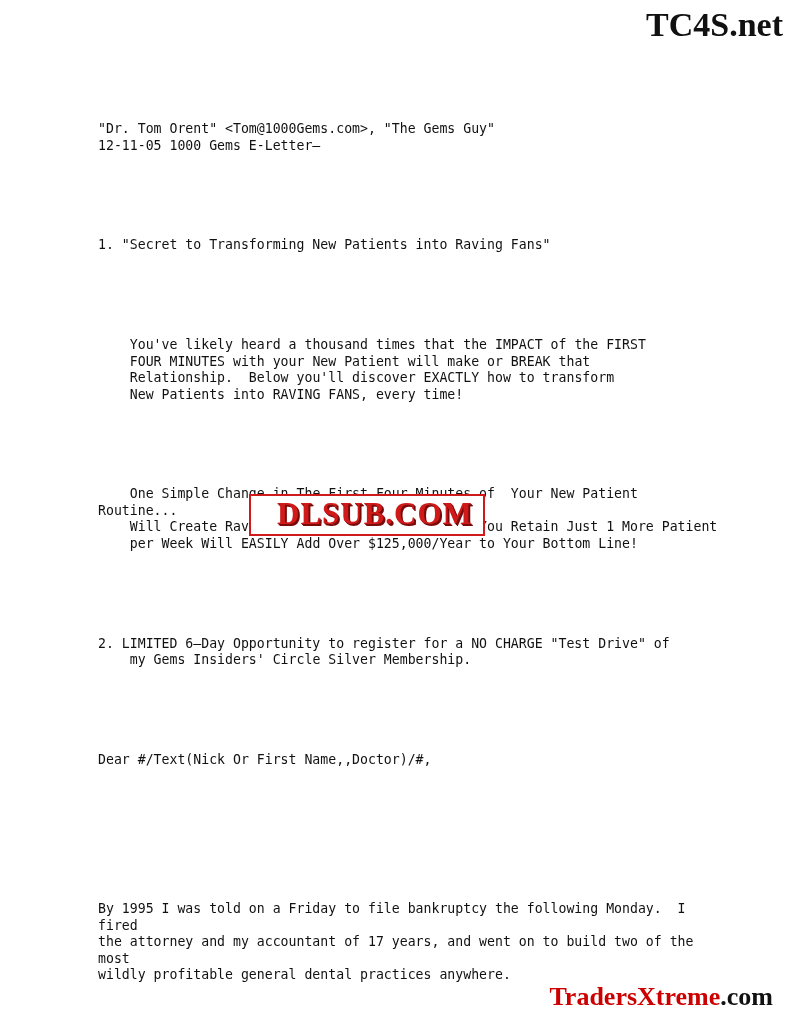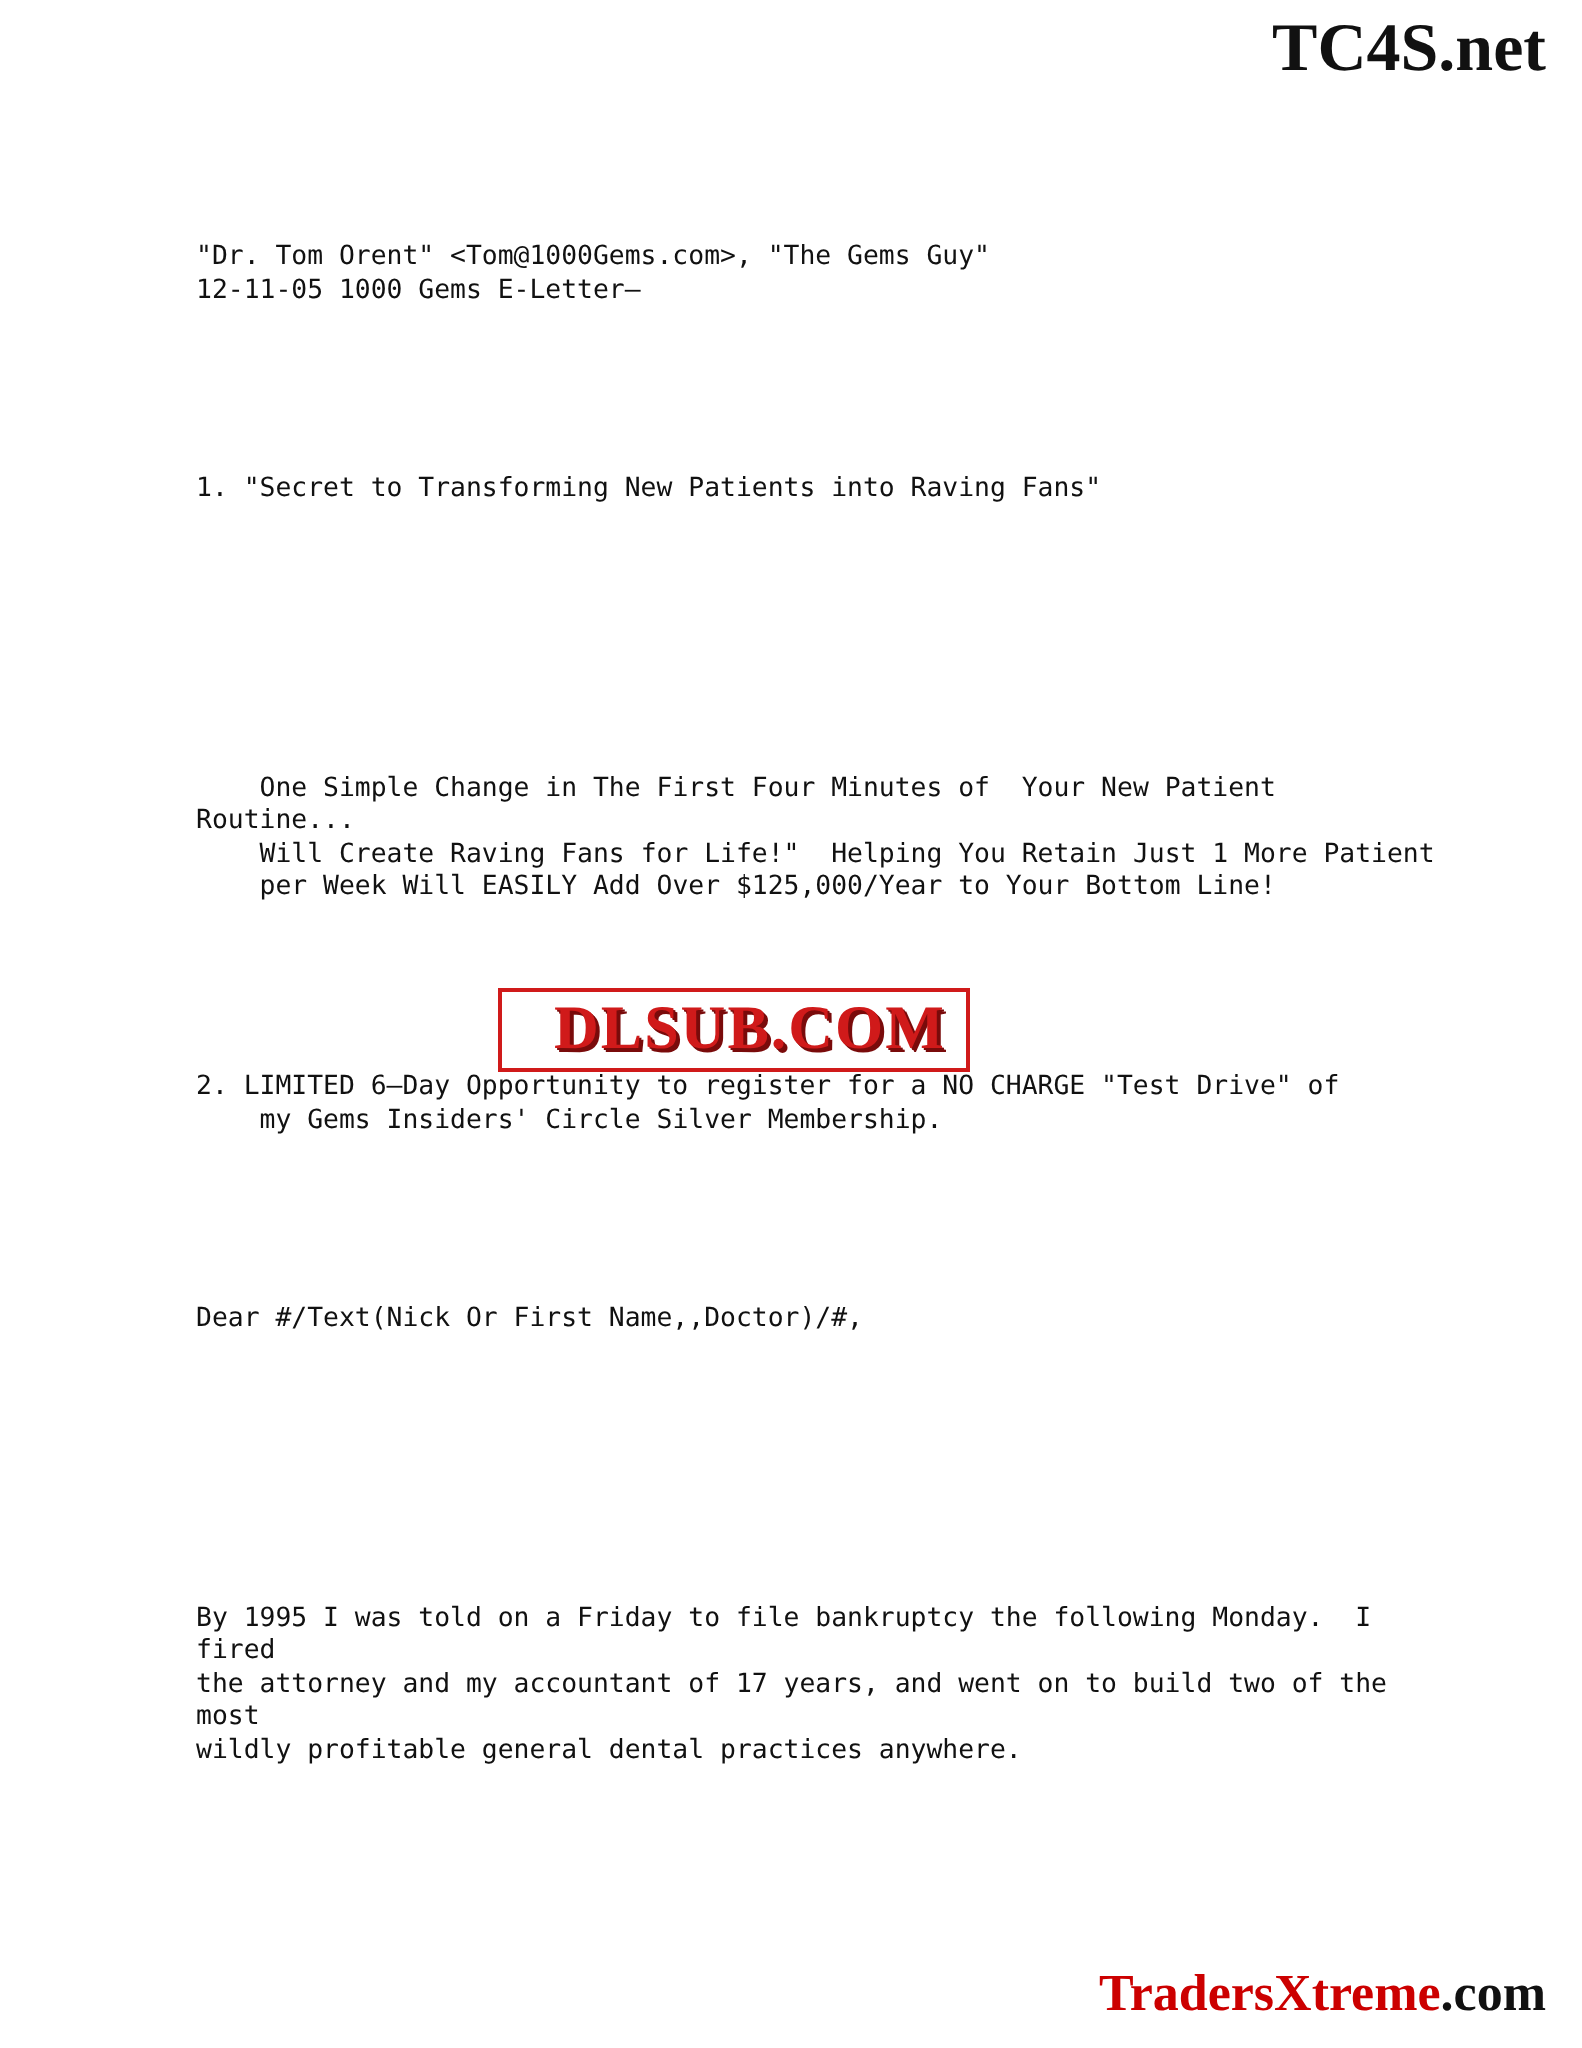--- a/index.html
+++ b/index.html
@@ -18,21 +18,21 @@
     position: relative;
     width: 791px;
     height: 1024px;
     box-sizing: border-box;
   }
 
   
   .wm-top {
     position: absolute;
     top: 8px;
-    right: 18px;
+    right: 8px;
     font-family: "Liberation Serif", serif;
     font-weight: bold;
     font-size: 34px;
     color: #111111;
     letter-spacing: 0px;
     line-height: 1;
   }
 
   
   .wm-bottom {
@@ -95,20 +95,24 @@
 <div class="page">
 
   <div class="wm-top">TC4S.net</div>
 
   <div class="doc">
     <div class="blk">"Dr. Tom Orent" &lt;Tom@1000Gems.com&gt;, "The Gems Guy"
 12-11-05 1000 Gems E-Letter–</div>
     <div class="gap"></div>
     <div class="blk">1. "Secret to Transforming New Patients into Raving Fans"</div>
     <div class="gap"></div>
+    <div class="blk">    You've likely heard a thousand times that the IMPACT of the FIRST
+    FOUR MINUTES with your New Patient will make or BREAK that
+    Relationship.  Below you'll discover EXACTLY how to transform
+    New Patients into RAVING FANS, every time!</div>
     <div class="gap"></div>
     <div class="blk">    One Simple Change in The First Four Minutes of  Your New Patient Routine...
     Will Create Raving Fans for Life!"  Helping You Retain Just 1 More Patient
     per Week Will EASILY Add Over $125,000/Year to Your Bottom Line!</div>
     <div class="gap"></div>
     <div class="blk">2. LIMITED 6–Day Opportunity to register for a NO CHARGE "Test Drive" of
     my Gems Insiders' Circle Silver Membership.</div>
     <div class="gap"></div>
     <div class="blk">Dear #/Text(Nick Or First Name,,Doctor)/#,</div>
     <div class="gap"></div>

